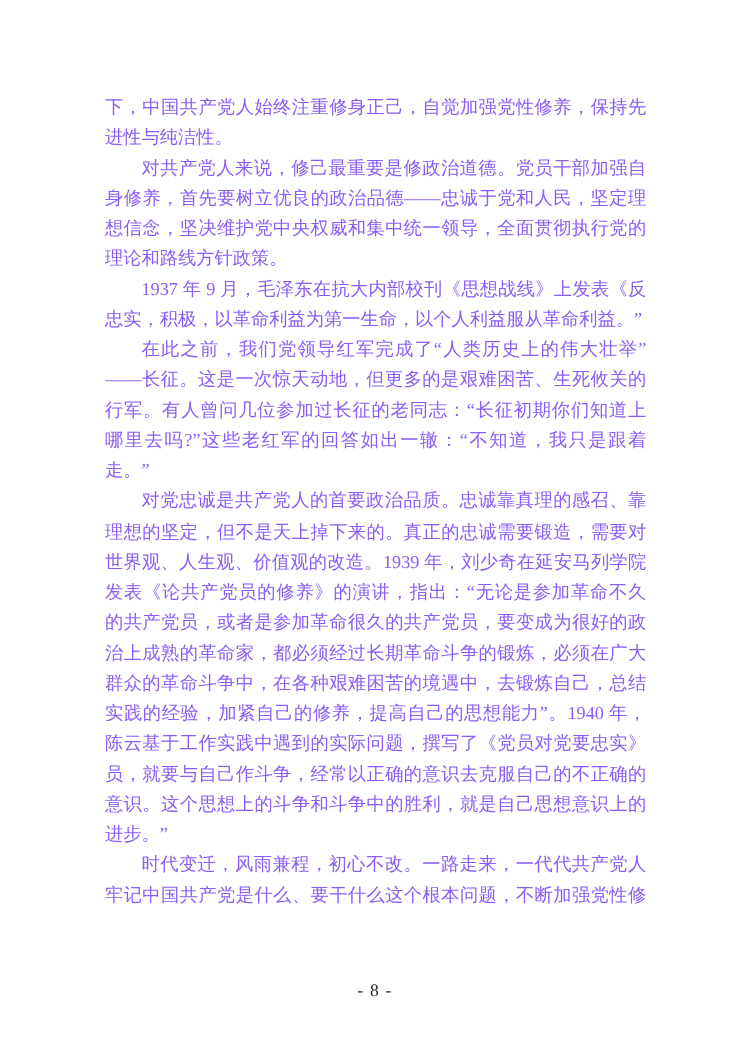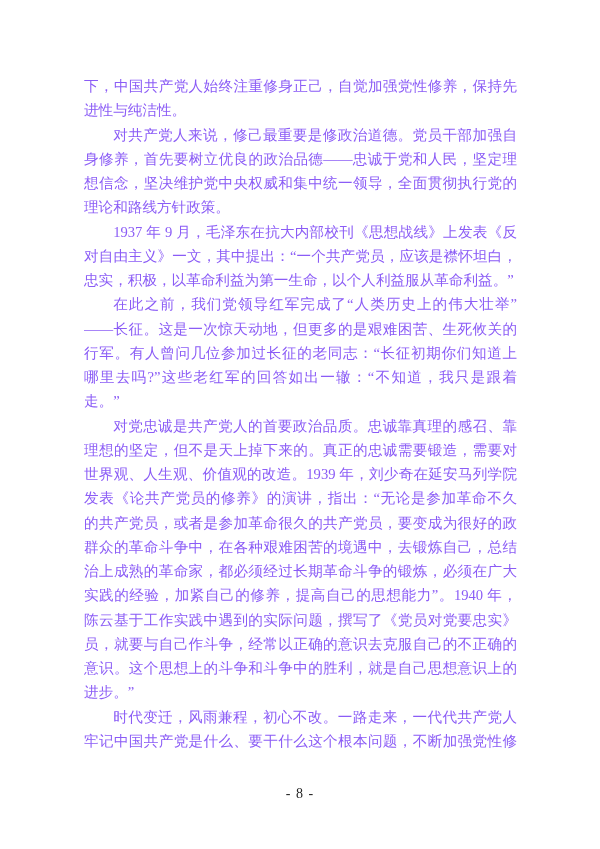--- a/index.html
+++ b/index.html
@@ -63,38 +63,37 @@
         <div class="line para-end">进性与纯洁性。</div>
       </div>
       <div class="paragraph">
         <div class="line indent">对共产党人来说，修己最重要是修政治道德。党员干部加强自</div>
         <div class="line">身修养，首先要树立优良的政治品德——忠诚于党和人民，坚定理</div>
         <div class="line">想信念，坚决维护党中央权威和集中统一领导，全面贯彻执行党的</div>
         <div class="line para-end">理论和路线方针政策。</div>
       </div>
       <div class="paragraph">
         <div class="line indent">1937 年 9 月，毛泽东在抗大内部校刊《思想战线》上发表《反</div>
-        <div class="line">对自由主义》一文，其中提出：“一个共产党员，应该是襟怀坦白，</div>
         <div class="line para-end">忠实，积极，以革命利益为第一生命，以个人利益服从革命利益。”</div>
       </div>
       <div class="paragraph">
         <div class="line indent">在此之前，我们党领导红军完成了“人类历史上的伟大壮举”</div>
         <div class="line">——长征。这是一次惊天动地，但更多的是艰难困苦、生死攸关的</div>
         <div class="line">行军。有人曾问几位参加过长征的老同志：“长征初期你们知道上</div>
         <div class="line">哪里去吗?”这些老红军的回答如出一辙：“不知道，我只是跟着</div>
         <div class="line para-end">走。”</div>
       </div>
       <div class="paragraph">
         <div class="line indent">对党忠诚是共产党人的首要政治品质。忠诚靠真理的感召、靠</div>
         <div class="line">理想的坚定，但不是天上掉下来的。真正的忠诚需要锻造，需要对</div>
         <div class="line">世界观、人生观、价值观的改造。1939 年，刘少奇在延安马列学院</div>
         <div class="line">发表《论共产党员的修养》的演讲，指出：“无论是参加革命不久</div>
         <div class="line">的共产党员，或者是参加革命很久的共产党员，要变成为很好的政</div>
+        <div class="line">治上成熟的革命家，都必须经过长期革命斗争的锻炼，必须在广大</div>
         <div class="line">群众的革命斗争中，在各种艰难困苦的境遇中，去锻炼自己，总结</div>
-        <div class="line">治上成熟的革命家，都必须经过长期革命斗争的锻炼，必须在广大</div>
         <div class="line">实践的经验，加紧自己的修养，提高自己的思想能力”。1940 年，</div>
         <div class="line">陈云基于工作实践中遇到的实际问题，撰写了《党员对党要忠实》</div>
         <div class="line">员，就要与自己作斗争，经常以正确的意识去克服自己的不正确的</div>
         <div class="line">意识。这个思想上的斗争和斗争中的胜利，就是自己思想意识上的</div>
         <div class="line para-end">进步。”</div>
       </div>
       <div class="paragraph">
         <div class="line indent">时代变迁，风雨兼程，初心不改。一路走来，一代代共产党人</div>
         <div class="line">牢记中国共产党是什么、要干什么这个根本问题，不断加强党性修</div>
       </div>

